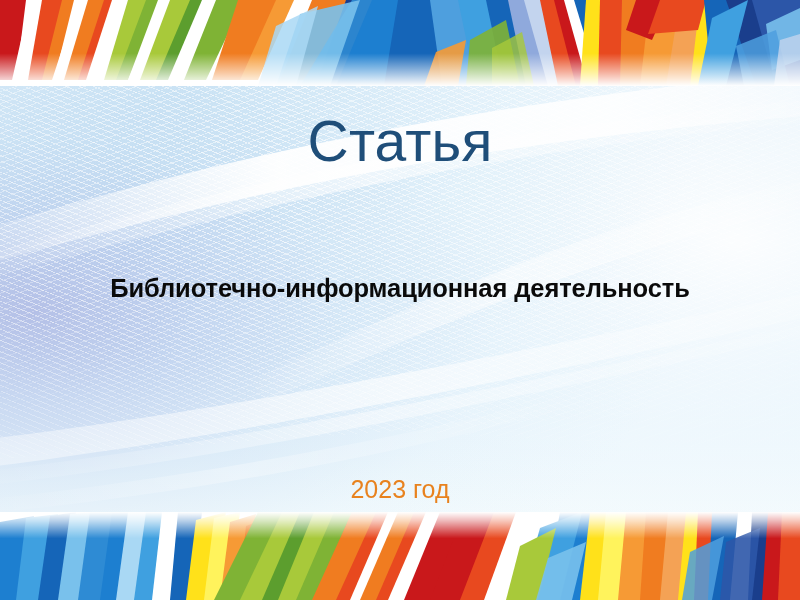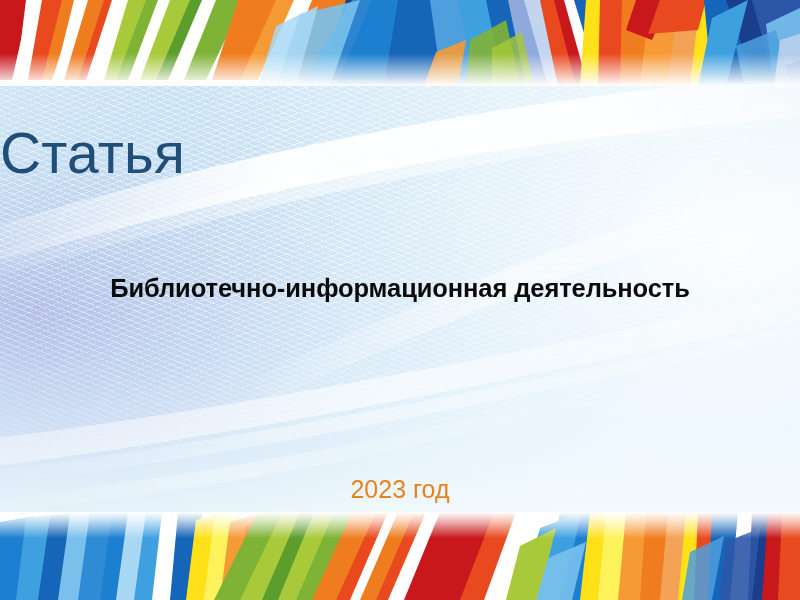--- a/index.html
+++ b/index.html
@@ -126,23 +126,23 @@
     overflow: hidden;
     background: #ffffff;
   }
   #top-band  { top: 0;    height: 86px; }
   #bot-band  { top: 512px; height: 88px; }
 
   
   #title-text {
     position: absolute;
     left: 0;
-    top: 124px;
-    width: 800px;
-    text-align: left;
+    top: 112px;
+    width: 800px;
+    text-align: center;
     font-size: 57px;
     font-weight: 400;
     line-height: 1.05;
     color: #1f4e79;
     letter-spacing: 0.2px;
     white-space: nowrap;
   }
 
   #subtitle-text {
     position: absolute;

